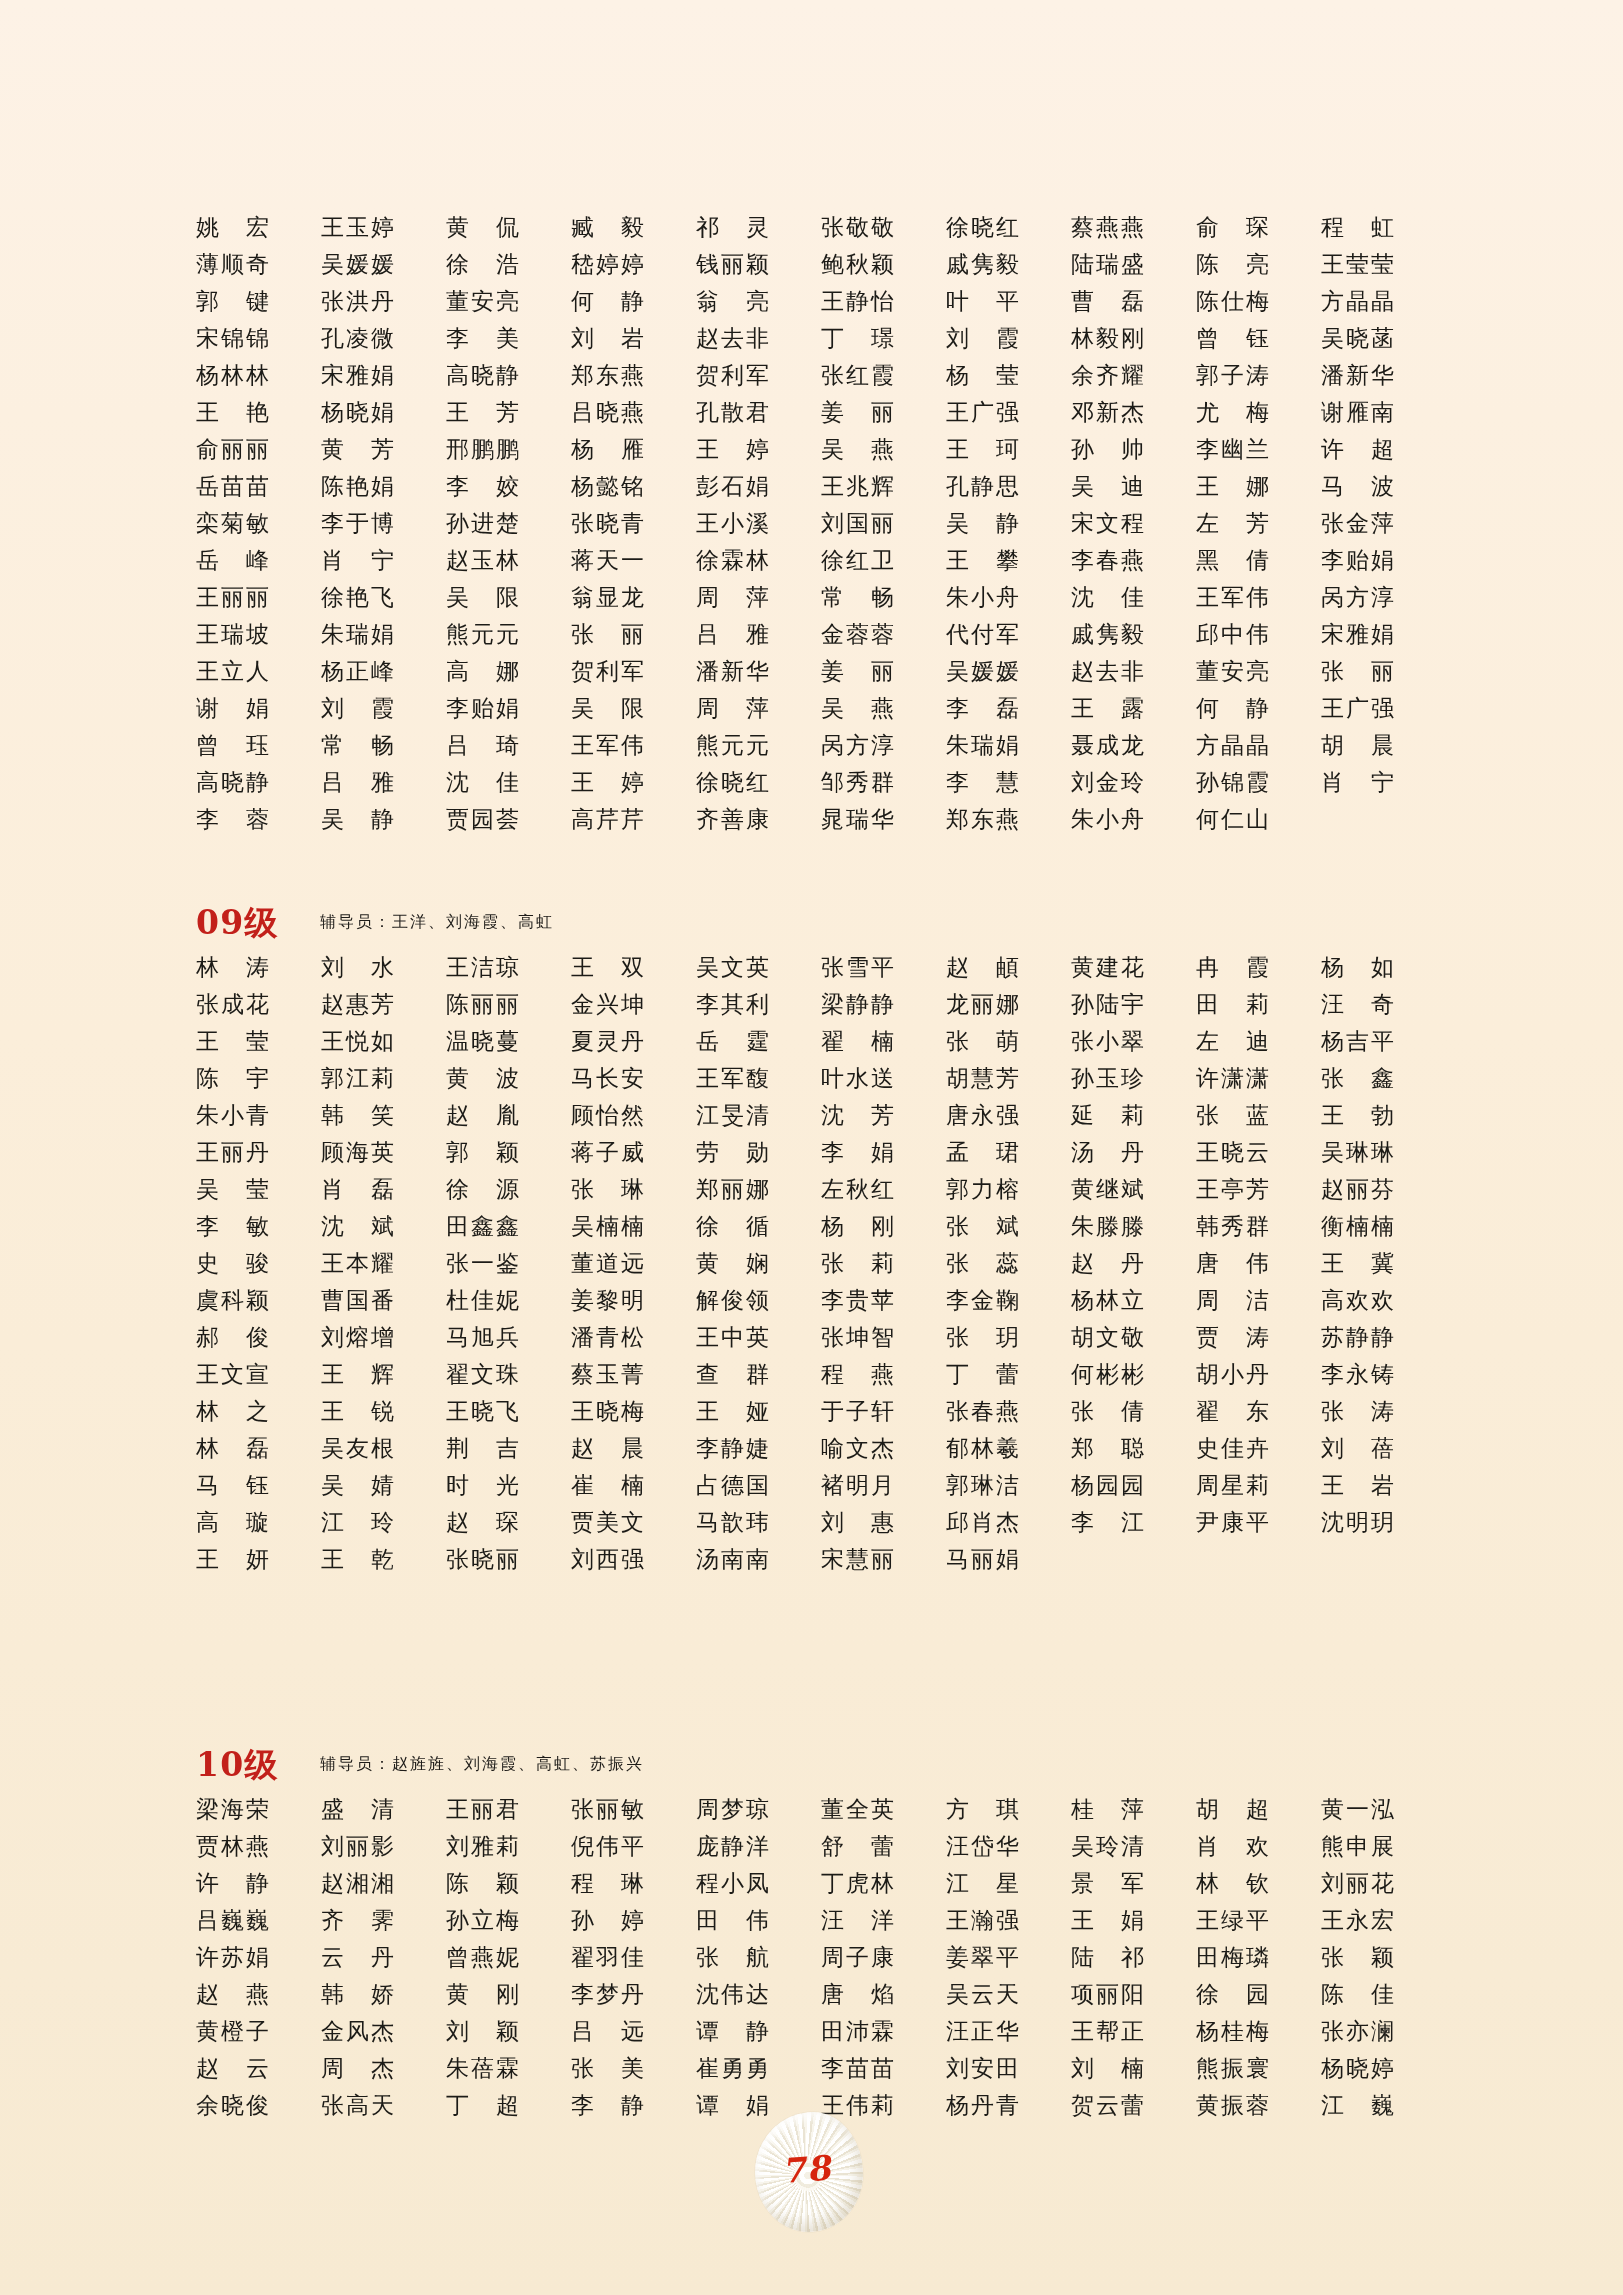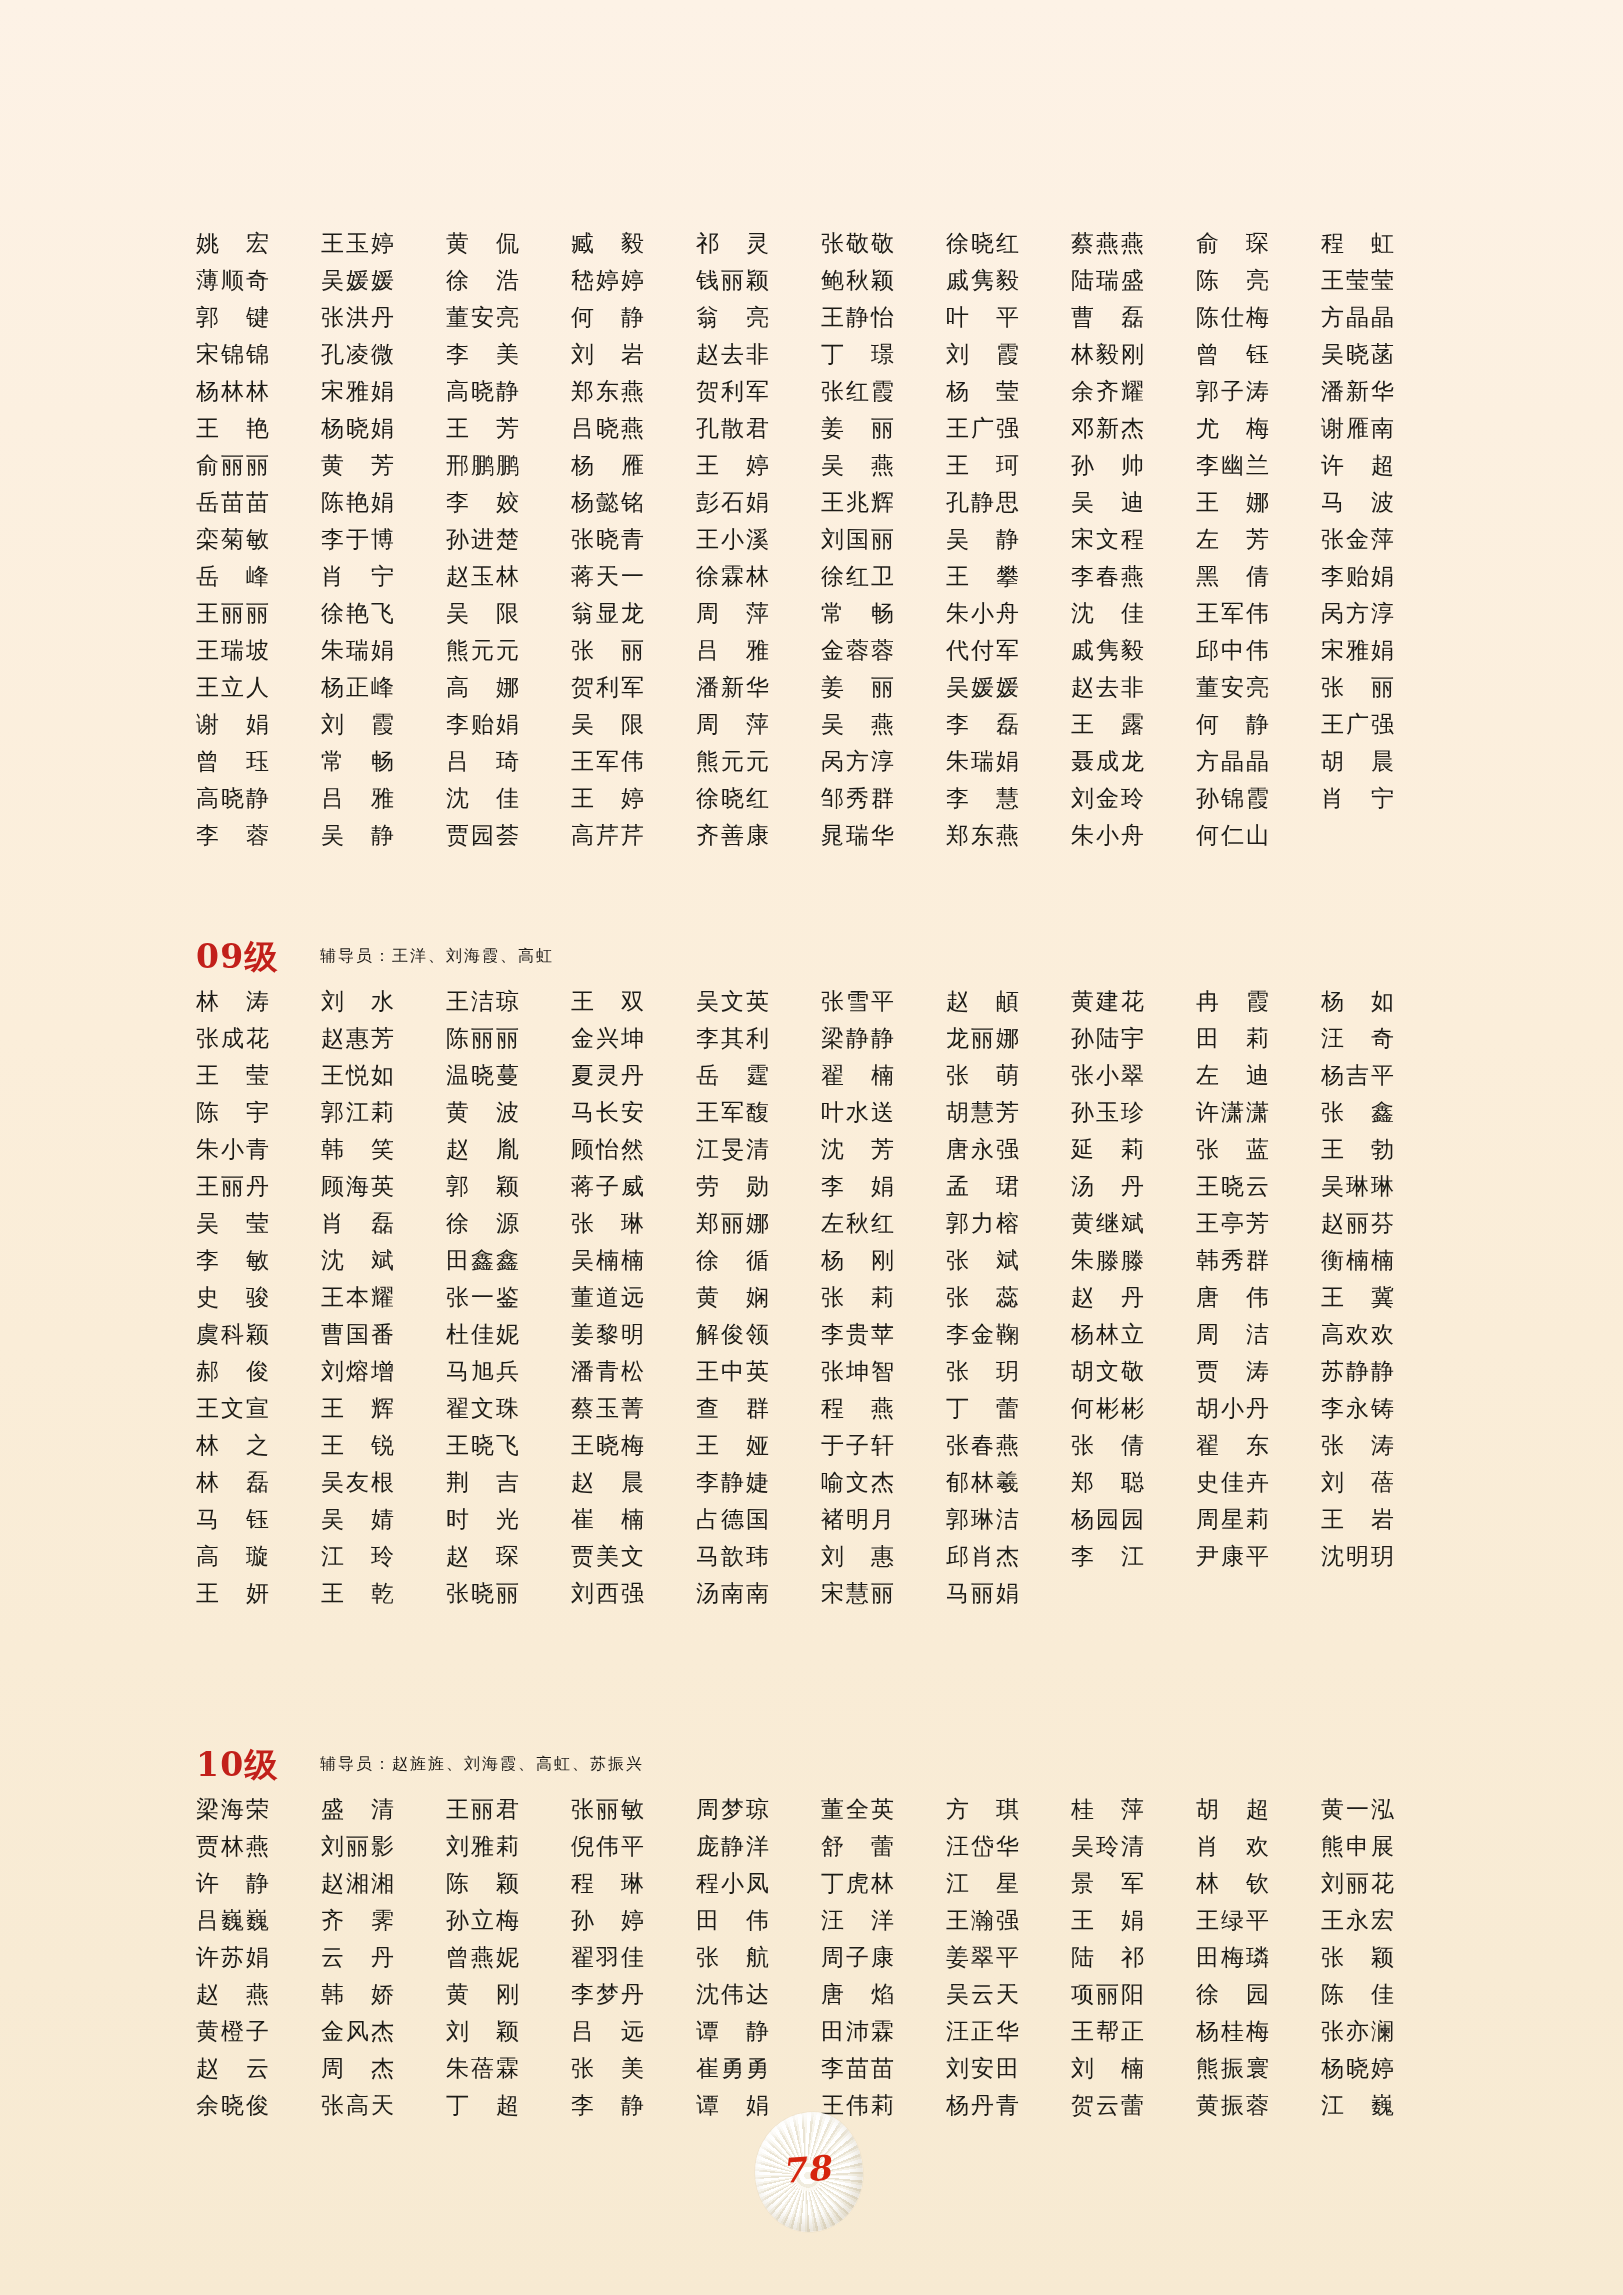--- a/index.html
+++ b/index.html
@@ -18,22 +18,22 @@
     position: absolute;
     left: 196px;
     top: 215px;
     width: 1259px;
   }
   .grade-section {
     position: absolute;
     left: 0;
     width: 1259px;
   }
-  .section-0 { top: 16px; }
-  .section-1 { top: 718px; }
+  .section-0 { top: 0; }
+  .section-1 { top: 684px; }
   .section-2 { top: 1526px; }
   .sec-header {
     display: flex;
     align-items: center;
     height: 46px;
     margin-bottom: 10.4px;
   }
   .grade-label {
     display: inline-block;
     width: 124px;

